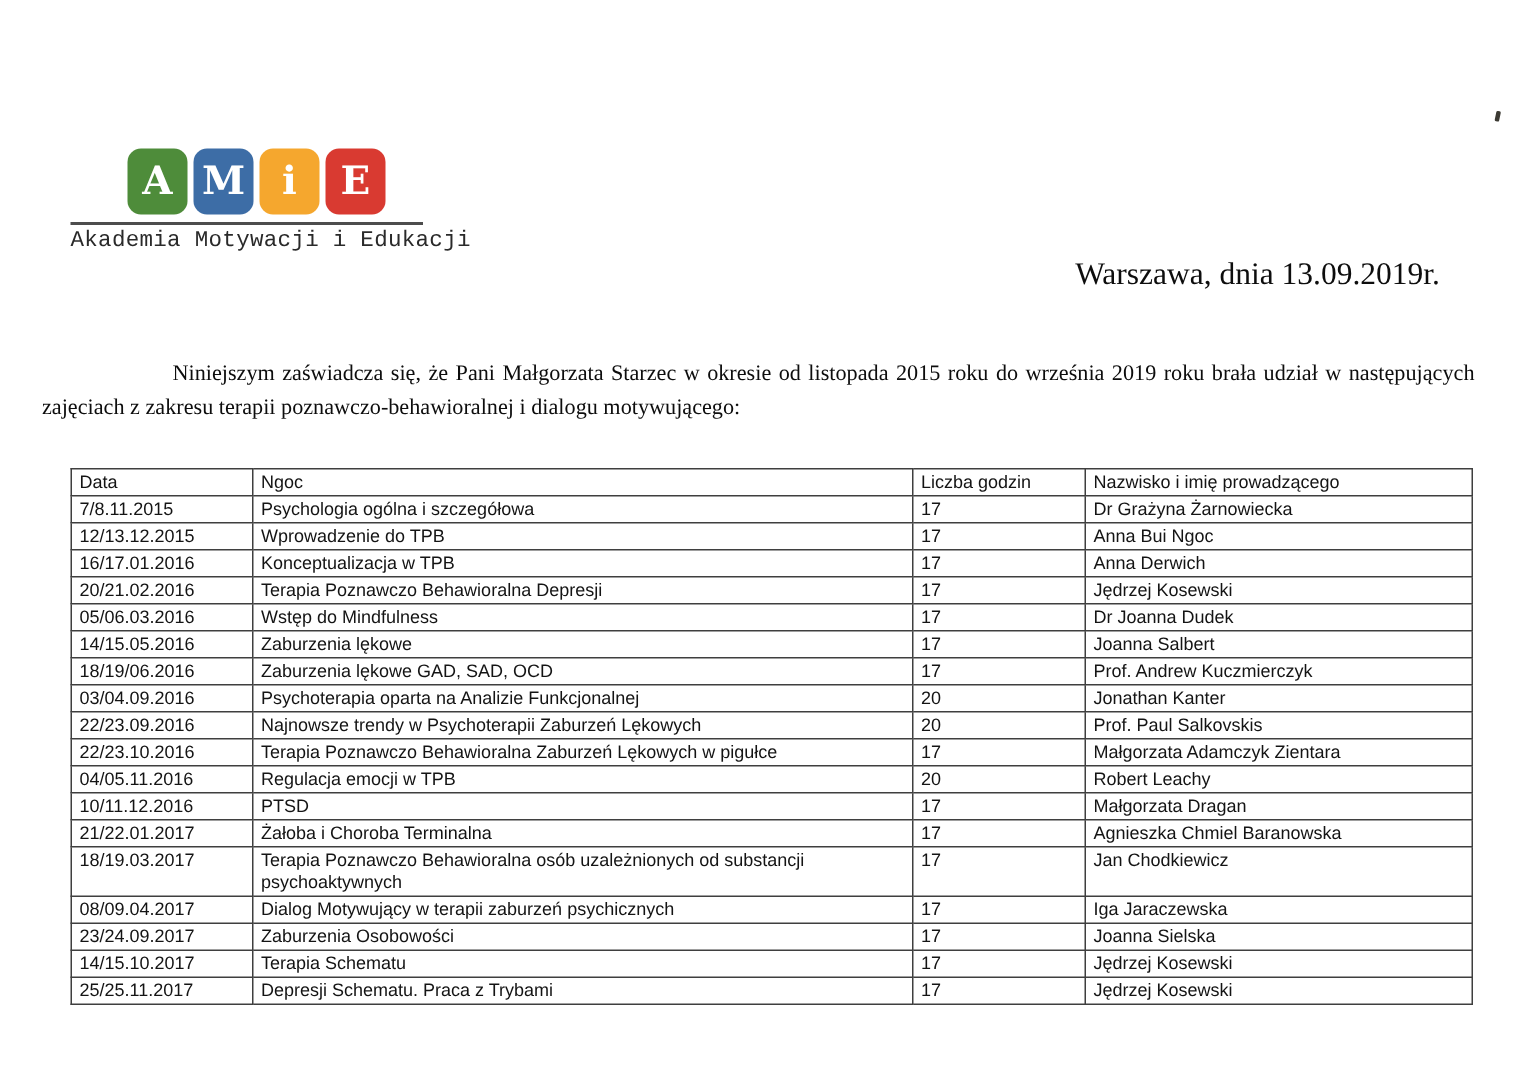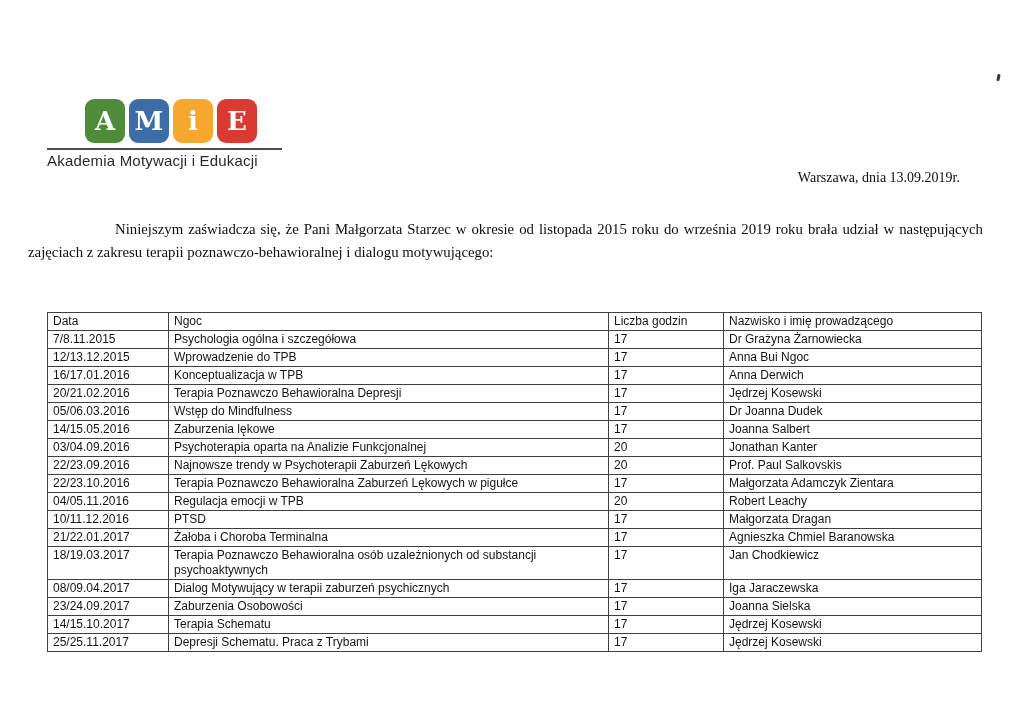--- a/index.html
+++ b/index.html
@@ -10,27 +10,27 @@
   }
   
   .logo{position:absolute;left:85px;top:99px;display:flex;gap:4px;}
   .tile{
     width:40px;height:44px;border-radius:9px;display:flex;align-items:center;justify-content:center;
     color:#ffffff;font-family:"DejaVu Serif", serif;font-weight:bold;font-size:26px;line-height:1;
   }
   .logo-underline{position:absolute;left:47px;top:148px;width:235px;height:2px;background:#4d4d4d;}
   .brand-subtitle{
     position:absolute;left:47px;top:152px;width:300px;
-    font-family:Liberation Sans, sans-serif;font-size:15px;color:#2a2a2a;letter-spacing:.2px;
-  }
-  
-  .date-line{position:absolute;right:64px;top:170px;font-size:14px;color:#0d0d0d;}
+    font-family:Liberation Mono, monospace;font-size:15px;color:#2a2a2a;letter-spacing:.2px;
+  }
+  
+  .date-line{position:absolute;right:64px;top:170px;font-size:21px;color:#0d0d0d;}
   
   .intro{
-    position:absolute;left:28px;top:218px;width:955px;
+    position:absolute;left:28px;top:238px;width:955px;
     font-size:14.8px;line-height:1.55;text-align:justify;text-indent:87px;color:#0d0d0d;
   }
   
   .bullet-line{position:absolute;left:66px;top:280px;display:flex;align-items:center;font-size:15.2px;color:#0d0d0d;}
   .bullet-dot{width:7px;height:7px;border-radius:50%;background:#111;margin-right:14px;flex:0 0 auto;}
   
   .course-table{
     position:absolute;left:47px;top:312px;width:934px;
     border-collapse:collapse;table-layout:fixed;
     font-family:"Liberation Sans", sans-serif;font-size:12px;color:#141414;
@@ -122,20 +122,26 @@
       <td>Dr Joanna Dudek</td>
     </tr>
 
     <tr>
       <td>14/15.05.2016</td>
       <td>Zaburzenia lękowe</td>
       <td>17</td>
       <td>Joanna Salbert</td>
     </tr>
 
+    <tr>
+      <td>18/19/06.2016</td>
+      <td>Zaburzenia lękowe GAD, SAD, OCD</td>
+      <td>17</td>
+      <td>Prof. Andrew Kuczmierczyk</td>
+    </tr>
 
     <tr>
       <td>03/04.09.2016</td>
       <td>Psychoterapia oparta na Analizie Funkcjonalnej</td>
       <td>20</td>
       <td>Jonathan Kanter</td>
     </tr>
 
     <tr>
       <td>22/23.09.2016</td>

